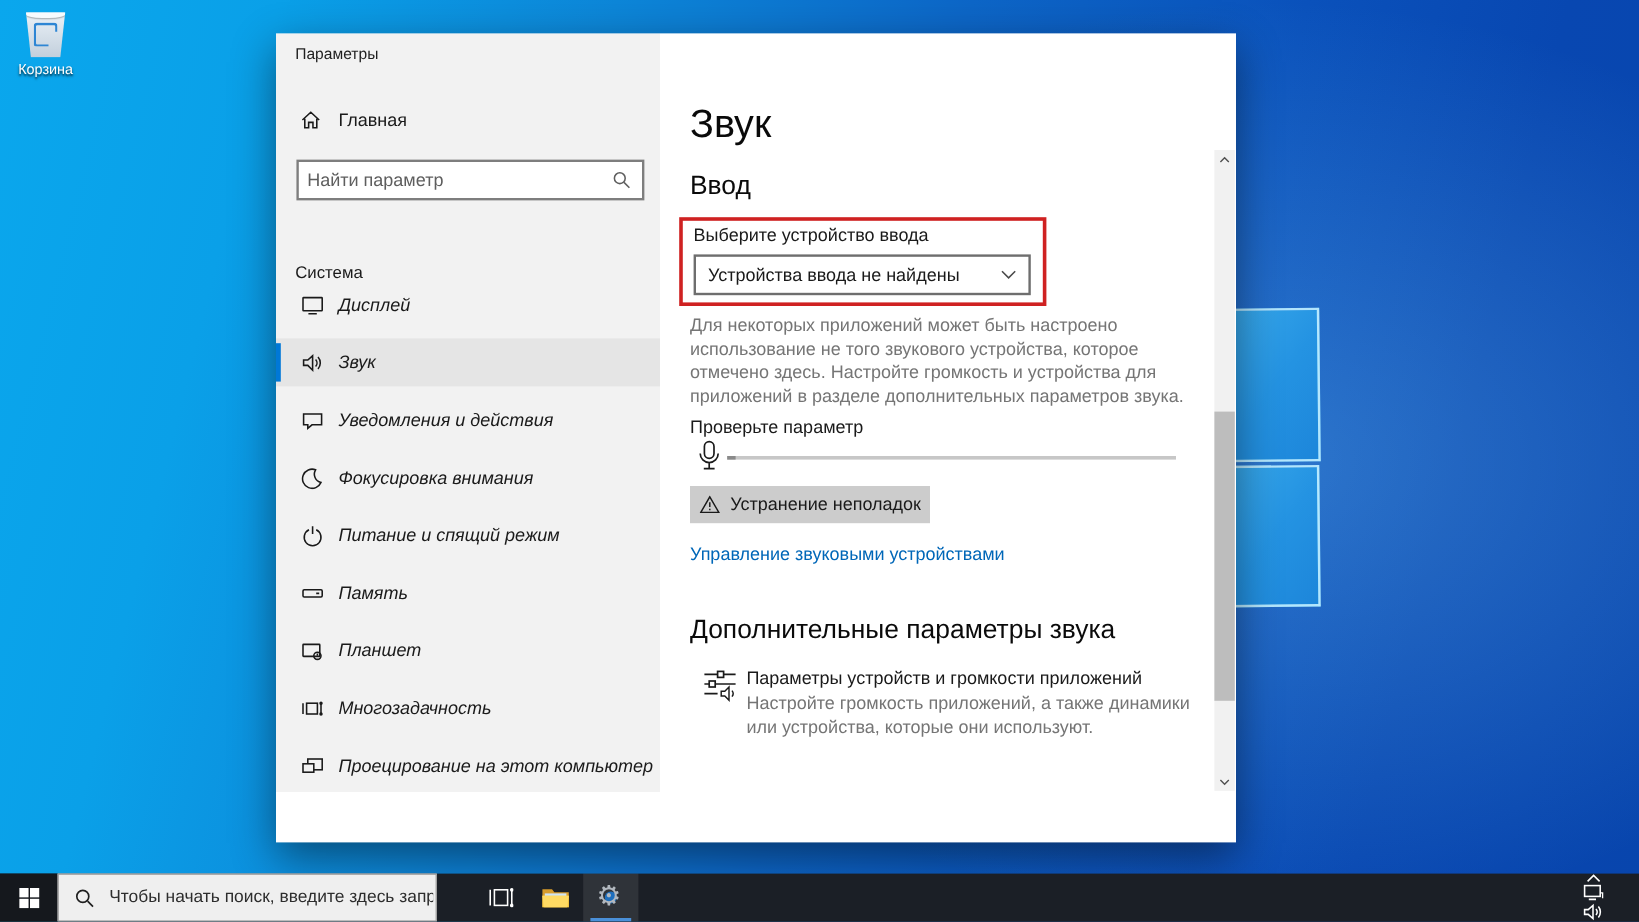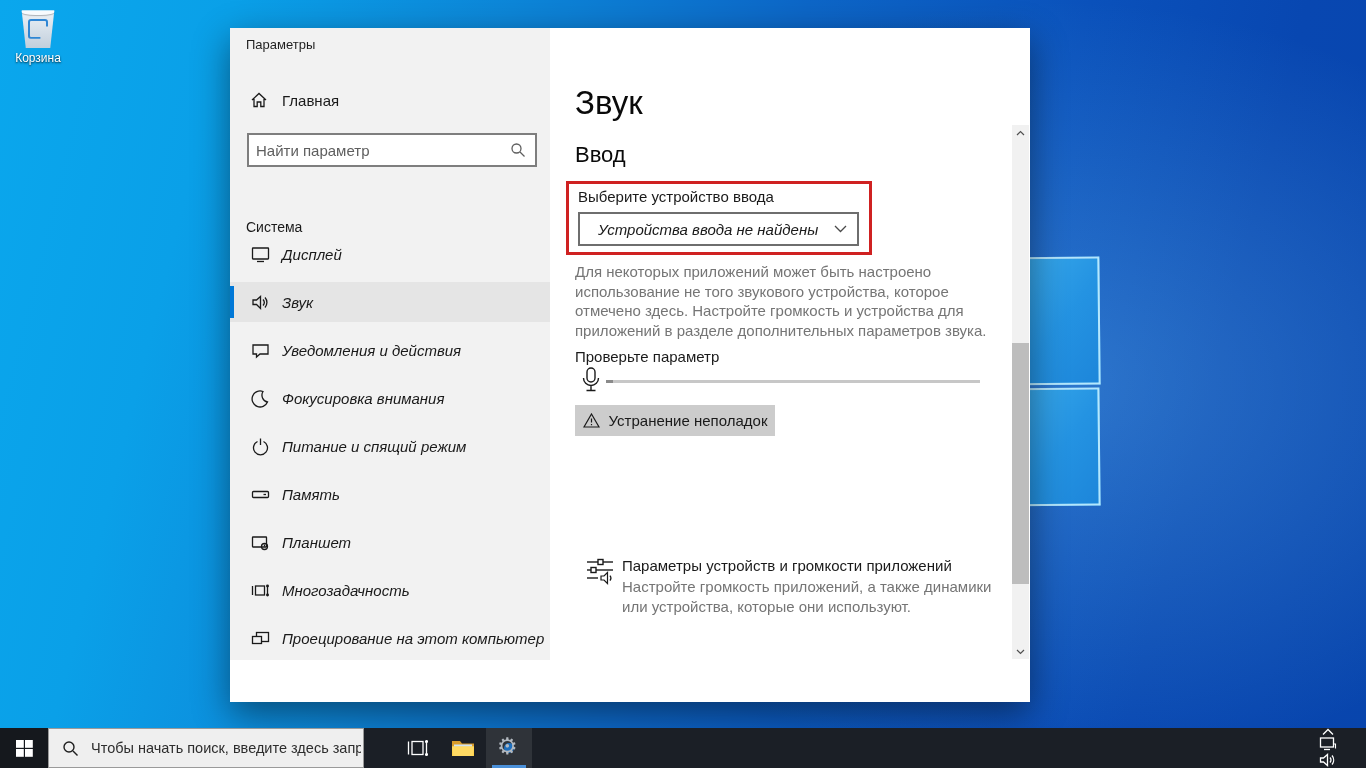--- a/index.html
+++ b/index.html
@@ -52,21 +52,21 @@
   .nav-item .txt{margin-left:12px;font-size:15px;color:#1a1a1a;}
   .nav-item.selected{background:#e5e5e5;}
   .nav-item.selected:before{content:"";position:absolute;left:0;top:4px;width:4px;height:32px;background:#0078d7;}
   
   .content{position:absolute;left:320px;top:0;width:480px;height:632px;background:#fff;}
   .page-title{position:absolute;left:345px;top:56px;font-size:33px;font-weight:300;color:#0a0a0a;}
   .h-input{position:absolute;left:345px;top:114px;font-size:22px;font-weight:300;color:#0a0a0a;}
   .sel-label{position:absolute;left:348px;top:160px;font-size:15px;color:#1a1a1a;}
   .dropdown{position:absolute;left:348px;top:184px;width:277px;height:30px;background:#fff;
     border:2px solid #6e6e6e;display:flex;align-items:center;font-size:15px;color:#1a1a1a;}
-  .dropdown .val{padding-left:18px;flex:1;font-style:italic;}
+  .dropdown .val{padding-left:10px;flex:1;}
   .dropdown .chev{margin-right:10px;}
   .annotation{position:absolute;left:336px;top:153px;width:300px;height:68px;
     border:3px solid #cf2121;pointer-events:none;z-index:5;}
   .para{position:absolute;left:345px;top:234px;width:432px;font-size:15px;line-height:19.5px;color:#757575;}
   .mic-label{position:absolute;left:345px;top:320px;font-size:15px;color:#1a1a1a;}
   .mic-ico{position:absolute;left:350px;top:338px;}
   .mic-track{position:absolute;left:376px;top:352px;width:374px;height:3px;background:#c7c7c7;}
   .mic-track:before{content:"";position:absolute;left:0;top:0;width:7px;height:3px;background:#8a8a8a;}
   .trouble-btn{position:absolute;left:345px;top:377px;width:200px;height:31px;background:#cccccc;
     display:flex;align-items:center;justify-content:center;gap:9px;font-size:15px;color:#1a1a1a;cursor:default;}
@@ -279,21 +279,23 @@
     <div class="mic-track"></div>
 
     <div class="trouble-btn">
       <svg width="17" height="15" viewBox="0 0 17 15" fill="none" stroke="#1a1a1a" stroke-width="1.2">
           <path d="M8.5 1 L16 14 H1 Z"></path>
           <path d="M8.5 5.5 V9.5 M8.5 11 V12.2"></path>
         </svg>
       <span>Устранение неполадок</span>
     </div>
 
-
+    <div class="manage-link">Управление звуковыми устройствами</div>
+
+    <div class="h-adv">Дополнительные параметры звука</div>
     <span class="adv-ico">
       <svg width="30" height="30" viewBox="0 0 30 30" fill="none" stroke="#1a1a1a" stroke-width="1.4">
           <path d="M2 6 H28"></path>
           <rect x="13" y="3.5" width="5" height="5" fill="#fff"></rect>
           <path d="M2 14 H28"></path>
           <rect x="6" y="11.5" width="5" height="5" fill="#fff"></rect>
           <path d="M2 22 H13"></path>
           <path d="M16 20 H19 L22.5 16.5 V27.5 L19 24 H16 Z" stroke-width="1.2"></path>
           <path d="M25 19.5 A4 4 0 0 1 25 24.5" stroke-width="1.2"></path>
         </svg>

